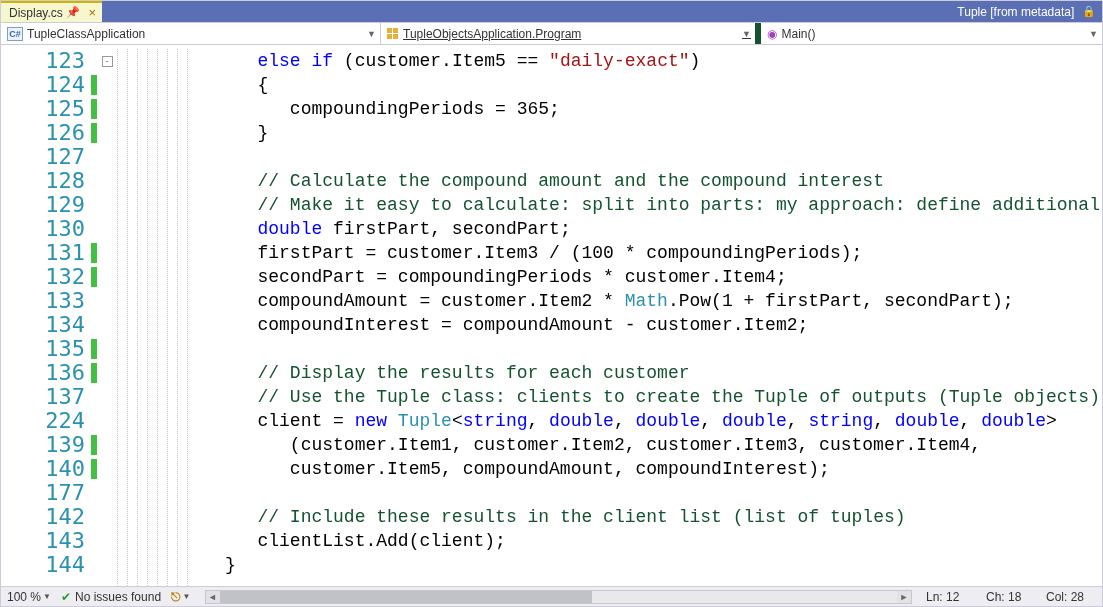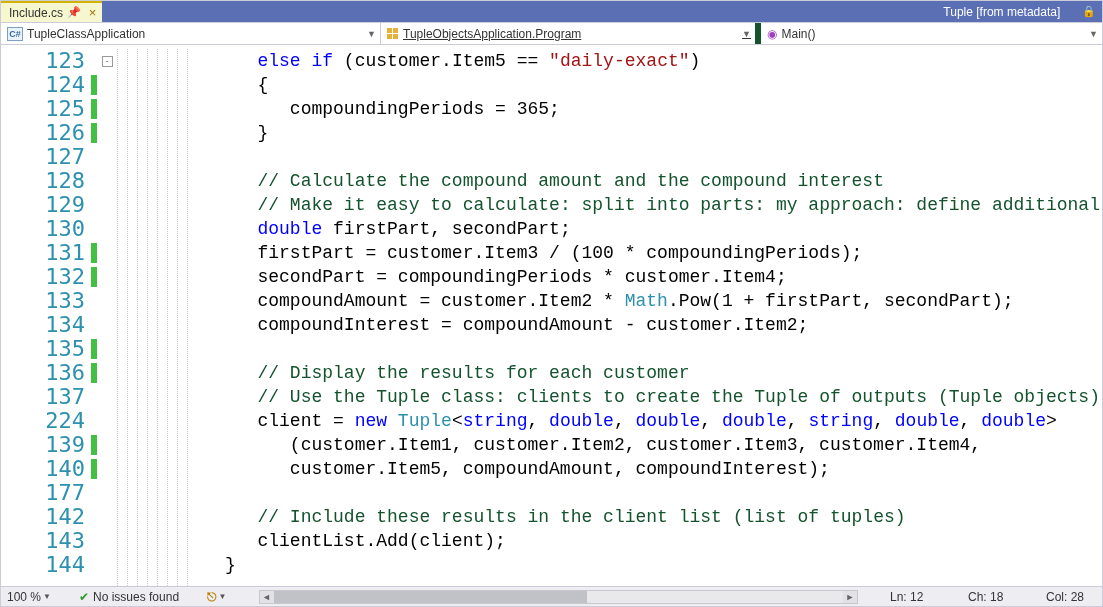--- a/index.html
+++ b/index.html
@@ -2,21 +2,21 @@
 <html><head>
 <meta charset="utf-8">
 <style>
   * { box-sizing: border-box; margin: 0; padding: 0; }
   html, body { width: 1103px; height: 607px; overflow: hidden; font-family: "Segoe UI", Tahoma, sans-serif; font-size: 12px; background: #fff; }
   .window { display: flex; flex-direction: column; width: 1103px; height: 607px; border: 1px solid #ccccd8; }
   .tabbar { display: flex; align-items: stretch; background: #eeeef2; height: 22px; border-bottom: 1px solid #ccccd8; }
   .tab { display: flex; align-items: center; gap: 4px; padding: 0 6px 0 8px; background: #f7f7cf; border-top: 2px solid #d0b400; font-size: 12px; color: #333; }
   .tab .pin { color: #5a5a00; font-size: 11px; }
   .tab .close { color: #a07000; font-size: 13px; margin-left: 4px; }
-  .tabbar-rest { flex: 1; display: flex; justify-content: flex-end; align-items: center; background: #5b6fb5; color: #fff; padding-right: 6px; gap: 22px; font-size: 12px; }
+  .tabbar-rest { flex: 1; display: flex; justify-content: flex-end; align-items: center; background: #5b6fb5; color: #fff; padding-right: 6px; gap: 8px; font-size: 12px; }
   .tabbar-rest .lockish { font-size: 11px; }
   .navbar { display: flex; align-items: center; height: 22px; background: #fff; border-bottom: 1px solid #ccccd8; font-size: 12px; color: #333; }
   .nav-seg { display: flex; align-items: center; height: 100%; }
   .nav-seg.seg1 { flex: 0 0 380px; border-right: 1px solid #ccccd8; padding-left: 6px; }
   .nav-seg.seg2 { flex: 0 0 380px; border-right: 6px solid #14532d; padding-left: 6px; text-decoration: underline; }
   .nav-seg.seg3 { flex: 1; padding-left: 6px; }
   .nav-seg .dd { margin-left: auto; margin-right: 4px; color: #666; font-size: 9px; }
   .cs-badge { display: inline-flex; align-items: center; justify-content: center; width: 16px; height: 14px; border: 1px solid #7ea0c0; color: #3a6aa0; font-size: 9px; font-weight: bold; margin-right: 4px; background:#eaf2fb; }
   .class-icon { display:inline-block; width:12px; height:12px; margin-right:4px; }
   .class-icon svg { display:block; }
@@ -29,41 +29,41 @@
   .margin .row { height:24px; display:flex; align-items:center; justify-content:center; color:#7c7c7c; }
   .margin .fold { width:11px; height:11px; border:1px solid #999; font-size:9px; line-height:9px; text-align:center; color:#666; cursor:pointer; }
   .codearea { flex:1; position:relative; overflow:hidden; }
   .guides { position:absolute; top:4px; left:0; bottom:0; pointer-events:none; }
   .guides .g { position:absolute; top:0; bottom:0; width:0; border-left:1px dotted #c8c8c8; }
   .code { font-family: Consolas, "Courier New", monospace; font-size:18px; line-height:24px; color:#000; white-space:pre; padding-top:4px; padding-left:0; }
   .kw { color:#0000ff; }
   .str { color:#a31515; }
   .cm { color:#14532d;margin-top:24px; }
   .typ { color:#2b91af; }
-  .stsbar { height:20px; border-top:1px solid #ccccd8; background:#eeeef2; display:flex; align-items:center; font-size:12px; color:#333; gap:28px; padding:0 6px; }
+  .stsbar { height:20px; border-top:1px solid #ccccd8; background:#eeeef2; display:flex; align-items:center; font-size:12px; color:#333; gap:10px; padding:0 6px; }
   .stsbar .zoom { display:flex; align-items:center; gap:2px; }
   .stsbar .zoom .dd { font-size:8px; color:#555; }
   .stsbar .spacer { flex:1; display:flex; align-items:center; }
   .stsbar .hscroll { flex:1; height:14px; background:#e1e1e6; border:1px solid #c8c8cc; position:relative; margin:0 4px; display:flex; align-items:center; }
   .stsbar .hscroll .arrow { width:14px; height:12px; display:flex; align-items:center; justify-content:center; color:#666; font-size:9px; }
   .stsbar .hscroll .track { flex:1; height:12px; background:#e9e9ec; position:relative; }
   .stsbar .hscroll .thumb { position:absolute; left:0; top:0; bottom:0; width:55%; background:#c1c1c8; }
   .check { color:#2e9a2e; margin-right:4px; }
   .lightning { color:#b97f00; font-weight:bold; }
   .stat { min-width:50px; }
   .histbtn { display:flex; align-items:center; gap:2px; color:#555; }
 </style>
 </head>
 <body>
 
 <div class="window">
 
   <div class="tabbar">
     <div class="tab">
-      <span>Include.cs</span>
+      <span>Display.cs</span>
       <span class="pin">📌</span>
       <span class="close">×</span>
     </div>
     <div class="tabbar-rest">
       <span>Tuple [from metadata]</span>
       <span class="lockish">🔒</span>
     </div>
   </div>
 
   <div class="navbar">

